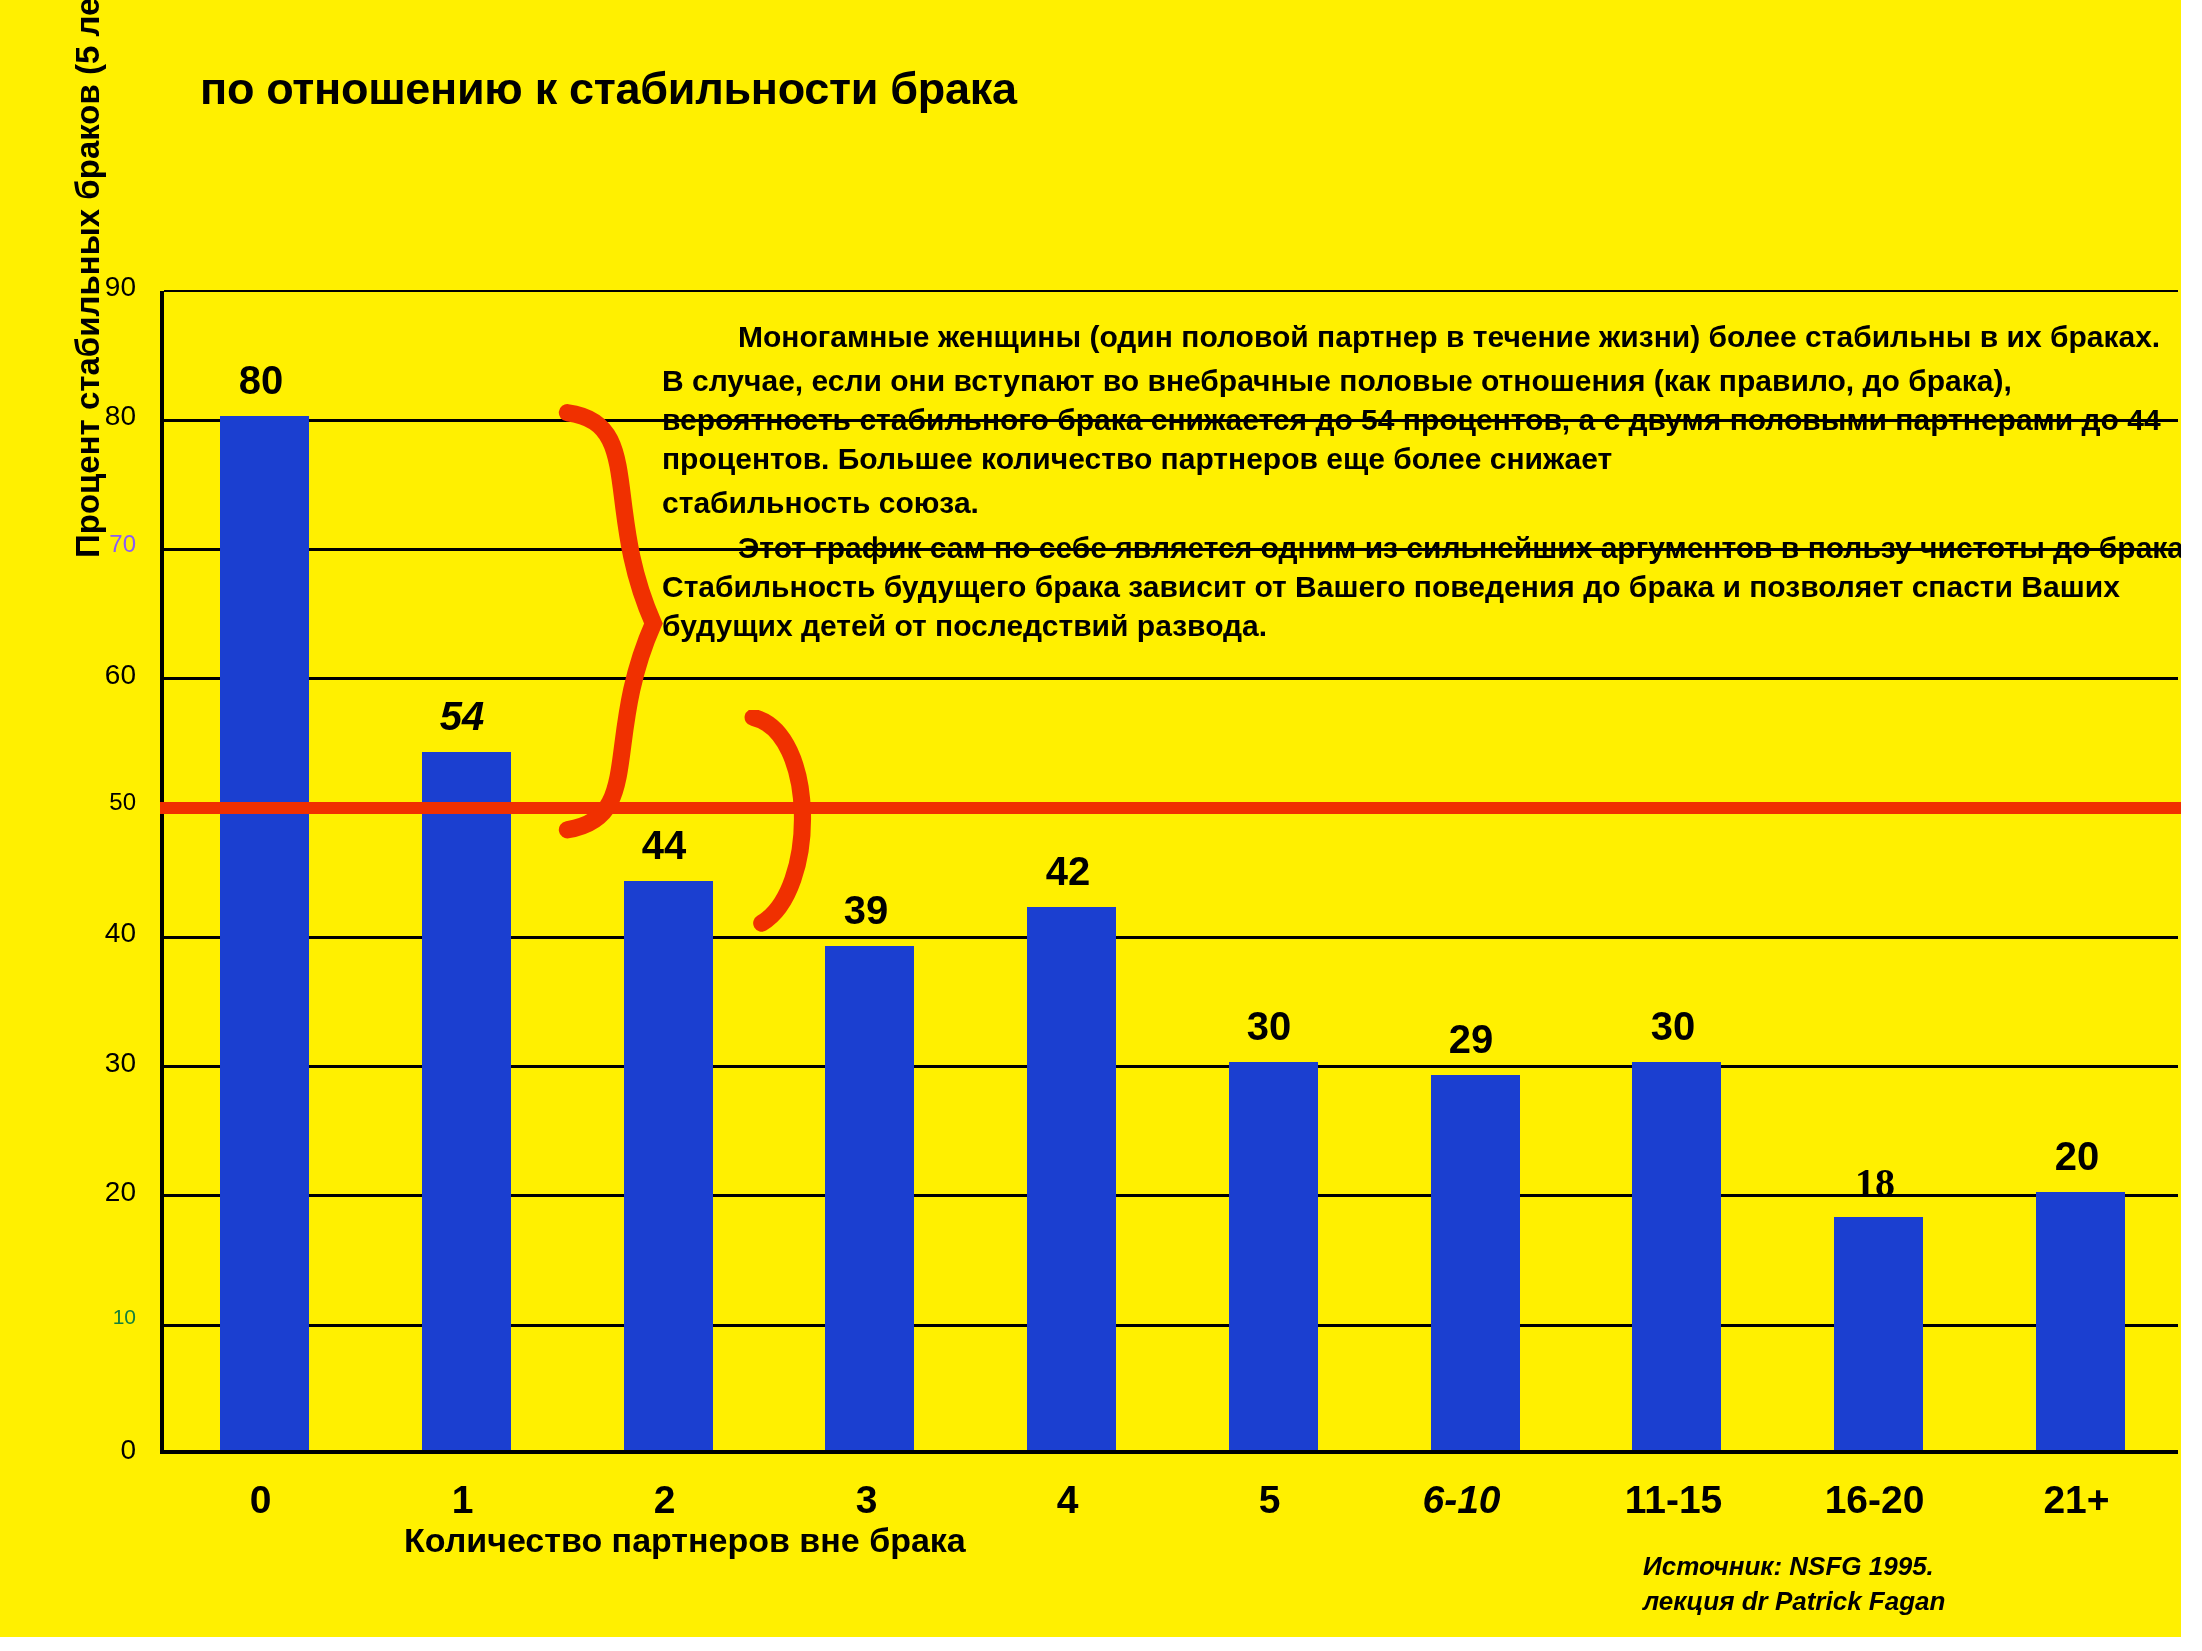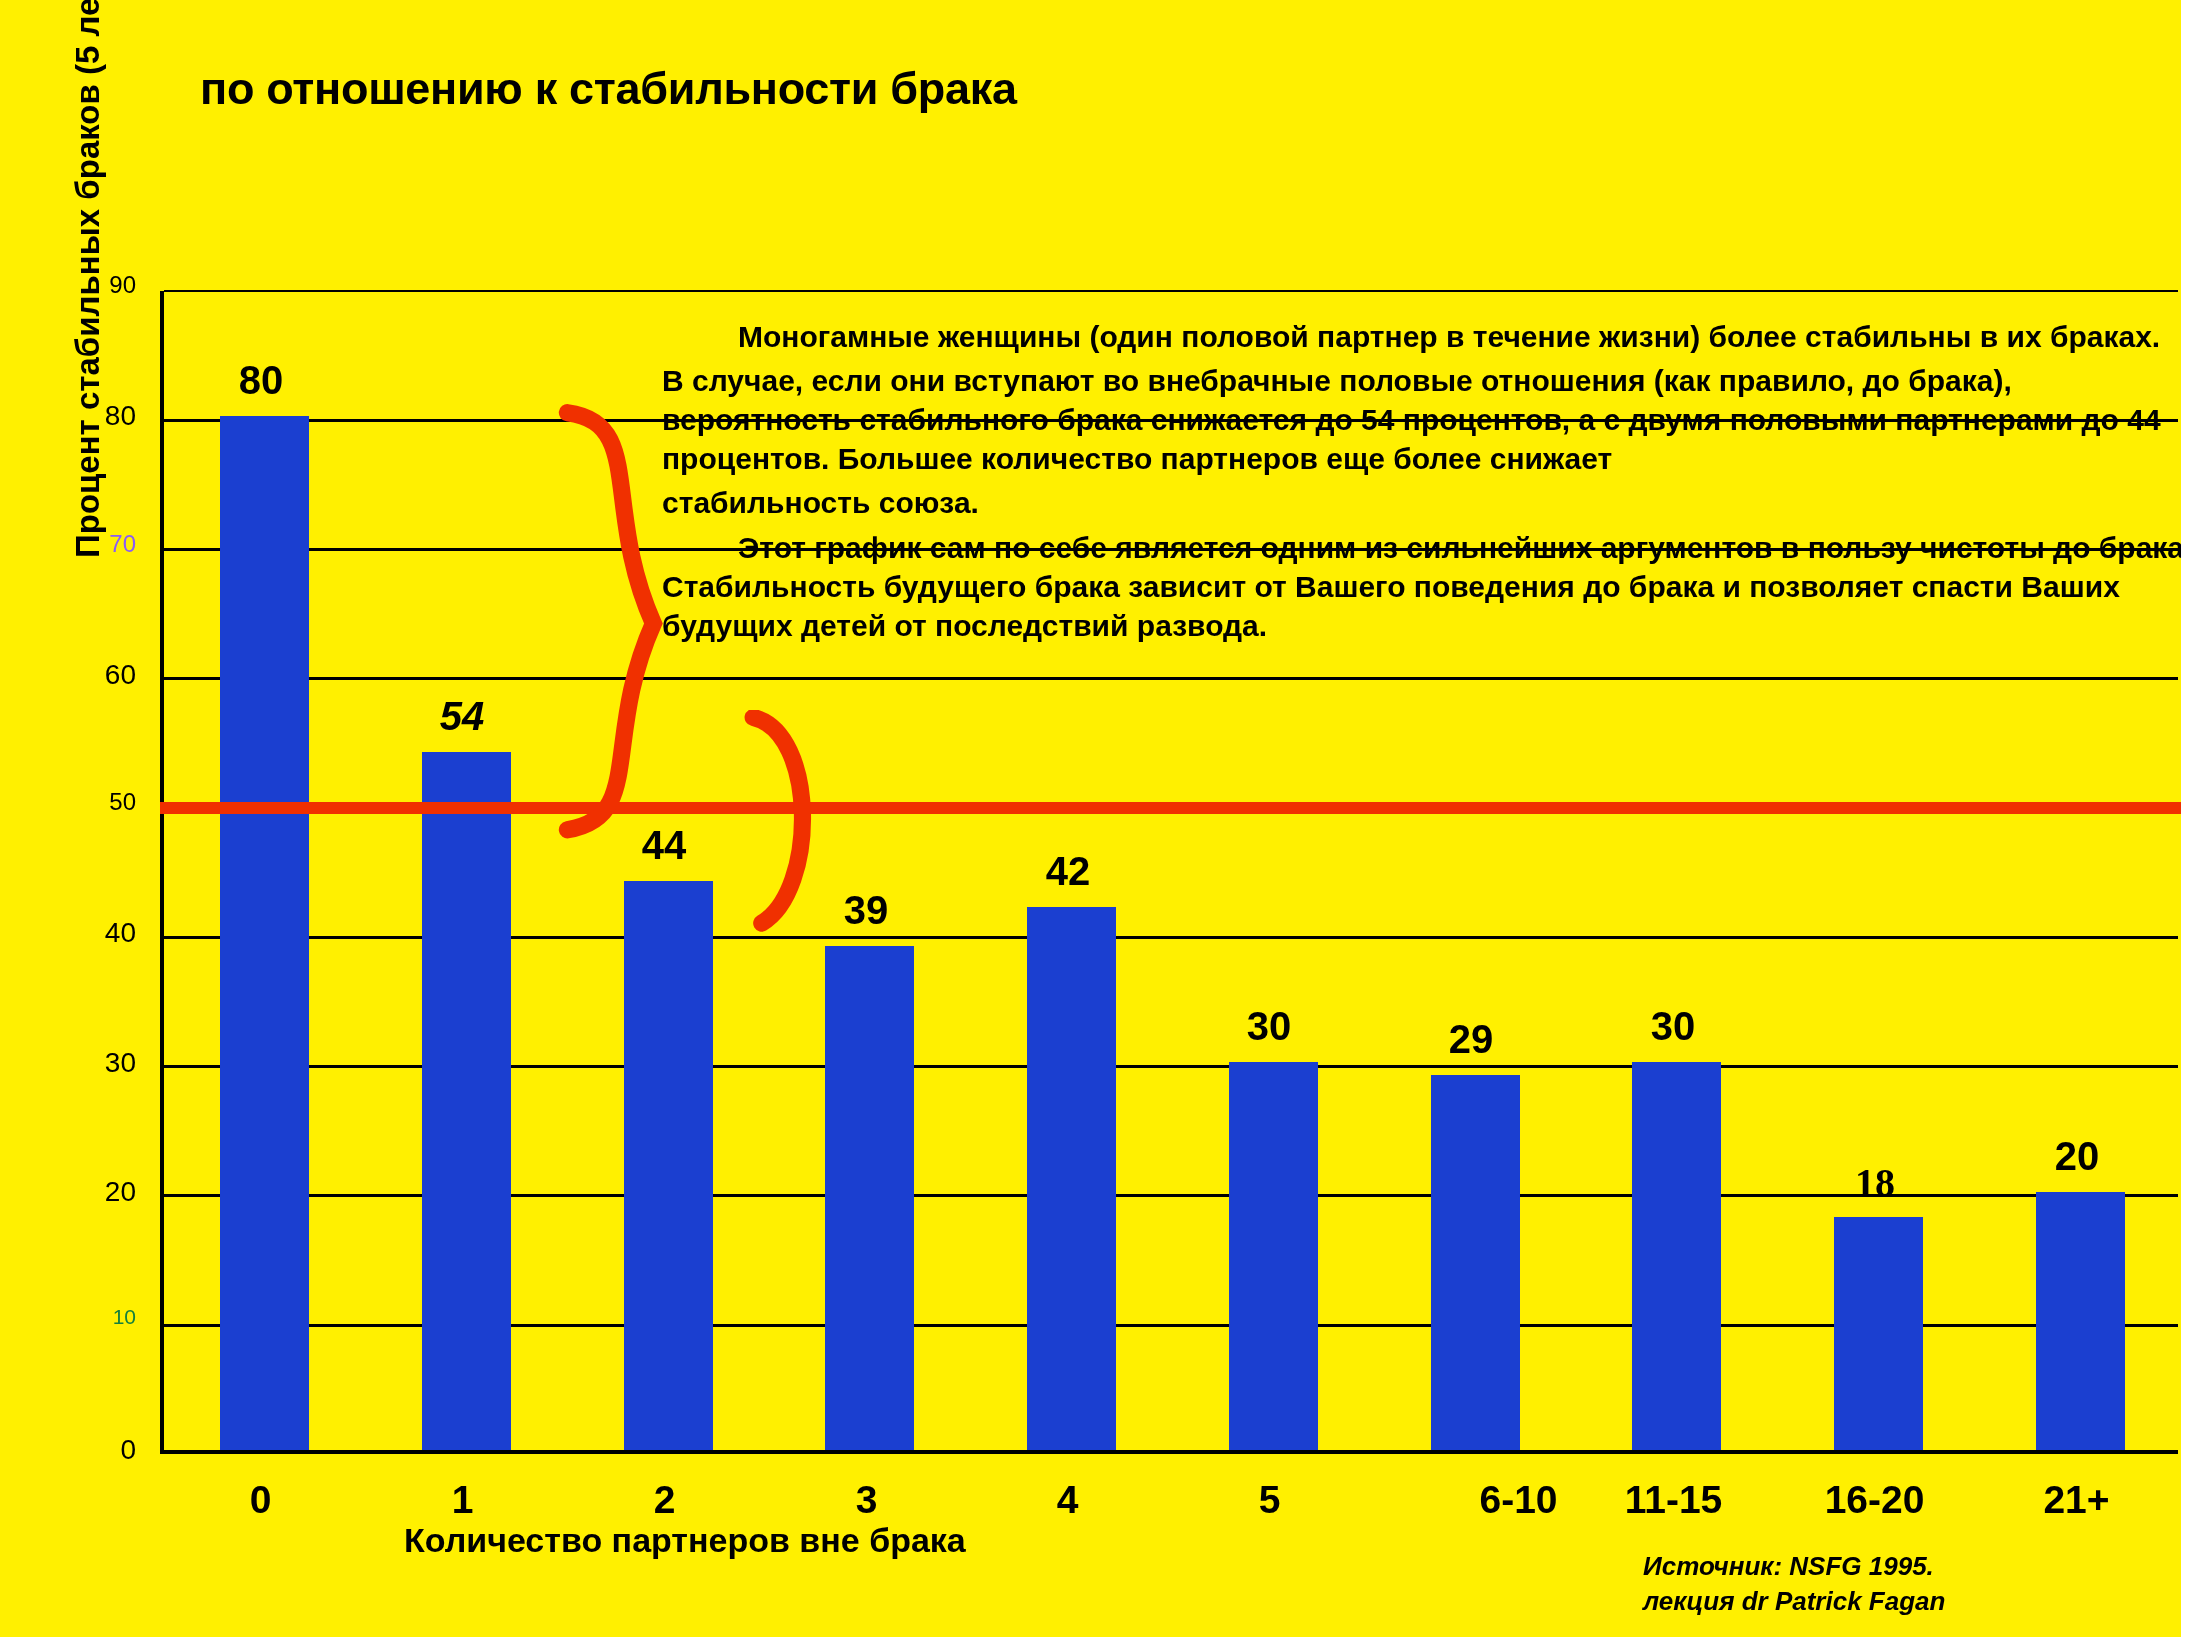--- a/index.html
+++ b/index.html
@@ -212,35 +212,35 @@
 
 <div style="position: absolute; left: 50px; top: 1434px; width: 86px; text-align: right; font-size: 28px; color: rgb(0, 0, 0);">0</div>
     <div style="position: absolute; left: 50px; top: 1305px; width: 86px; text-align: right; font-size: 21px; color: #15803d;">10</div>
     <div style="position: absolute; left: 50px; top: 1176px; width: 86px; text-align: right; font-size: 28px; color: rgb(0, 0, 0);">20</div>
     <div style="position: absolute; left: 50px; top: 1047px; width: 86px; text-align: right; font-size: 28px; color: rgb(0, 0, 0);">30</div>
     <div style="position: absolute; left: 50px; top: 917px; width: 86px; text-align: right; font-size: 28px; color: rgb(0, 0, 0);">40</div>
     <div style="position: absolute; left: 50px; top: 788px; width: 86px; text-align: right; font-size: 24px; color: rgb(0, 0, 0);">50</div>
     <div style="position: absolute; left: 50px; top: 659px; width: 86px; text-align: right; font-size: 28px; color: rgb(0, 0, 0);">60</div>
     <div style="position: absolute; left: 50px; top: 530px; width: 86px; text-align: right; font-size: 24px; color: #8b5cf6;">70</div>
     <div style="position: absolute; left: 50px; top: 400px; width: 86px; text-align: right; font-size: 28px; color: rgb(0, 0, 0);">80</div>
-    <div style="position: absolute; left: 50px; top: 271px; width: 86px; text-align: right; font-size: 24px; color: rgb(0, 0, 0);">90</div>
+    <div style="position: absolute; left: 50px; top: 271px; width: 86px; text-align: right; font-size: 28px; color: rgb(0, 0, 0);">90</div>
     <div class="bar-value" style="left: 201px; top: 358px;">80</div>
     <div class="xtick-label" style="left: 166px; top: 1478px;">0</div>
     <div class="bar-value" style="left: 402px; top: 694px; font-style: italic;">54</div>
     <div class="xtick-label" style="left: 368px; top: 1478px;">1</div>
     <div class="bar-value" style="left: 604px; top: 823px;">44</div>
     <div class="xtick-label" style="left: 570px; top: 1478px;">2</div>
     <div class="bar-value" style="left: 806px; top: 888px;">39</div>
     <div class="xtick-label" style="left: 772px; top: 1478px;">3</div>
     <div class="bar-value" style="left: 1008px; top: 849px; text-align: center;">42</div>
     <div class="xtick-label" style="left: 973px; top: 1478px;">4</div>
     <div class="bar-value" style="left: 1209px; top: 1004px;">30</div>
     <div class="xtick-label" style="left: 1175px; top: 1478px;">5</div>
     <div class="bar-value" style="left: 1411px; top: 1017px;">29</div>
-    <div class="xtick-label" style="left: 1424px; top: 1478px;">6-10</div>
+    <div class="xtick-label" style="left: 1367px; top: 1478px; font-style: italic;">6-10</div>
     <div class="bar-value" style="left: 1613px; top: 1004px;">30</div>
     <div class="xtick-label" style="left: 1579px; top: 1478px;">11-15</div>
     <div class="bar-value" style="left: 1815px; top: 1159px; font-family: Liberation Serif, serif;">18</div>
     <div class="xtick-label" style="left: 1780px; top: 1478px;">16-20</div>
     <div class="bar-value" style="left: 2017px; top: 1134px;">20</div>
     <div class="xtick-label" style="left: 1982px; top: 1478px;">21+</div>
   </div>
 
 
 </body></html>

